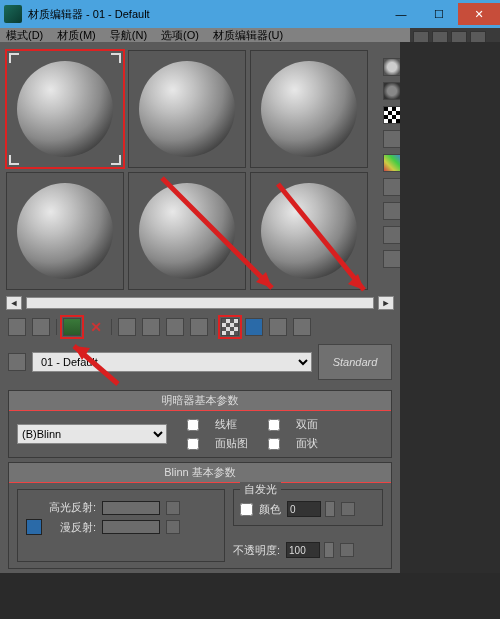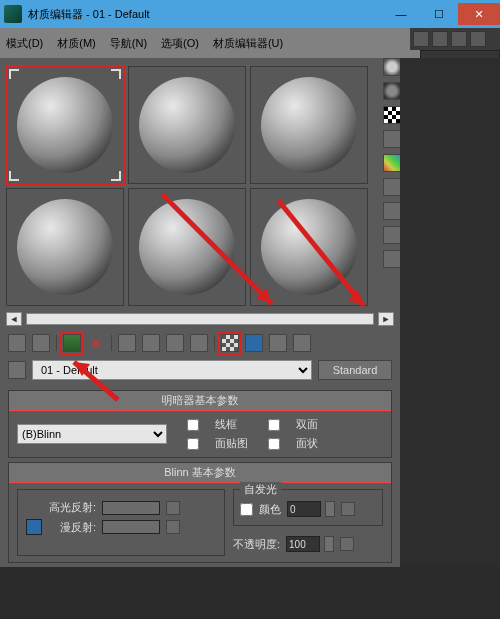--- a/index.html
+++ b/index.html
@@ -4,21 +4,21 @@
 <style>
 * { box-sizing: border-box; margin: 0; padding: 0; font-family: "Microsoft YaHei", sans-serif; font-size: 11px; }
 body { background: #2a2a2a; width: 500px; height: 619px; overflow: hidden; position: relative; }
 
 .titlebar { background: #4aa3df; height: 28px; display: flex; align-items: center; padding-left: 4px; }
 .titlebar .app-icon { width: 18px; height: 18px; background: linear-gradient(135deg,#1a6a5a,#0a3a30); border-radius: 2px; margin-right: 6px; }
 .titlebar .title { color: #000; flex: 1; }
 .titlebar .winbtn { width: 38px; height: 22px; display: flex; align-items: center; justify-content: center; color: #000; }
 .titlebar .close { background: #c74d3a; color: #fff; width: 42px; height: 22px; }
 
-.menubar { background: #818181; height: 30px; display: flex; align-items: center; padding: 0 6px; gap: 14px; color: #000; }
+.menubar { background: #818181; height: 14px; display: flex; align-items: center; padding: 0 6px; gap: 14px; color: #000; }
 
 .main { display: flex; }
 .left-col { width: 400px; background: #5a5a5a; }
 .right-back { flex: 1; background: #2d2d2d; position: relative; }
 
 .slots { display: flex; flex-wrap: wrap; padding: 8px 6px 4px 6px; gap: 4px; position: relative; }
 .slot { width: 118px; height: 118px; background: #585858; border: 1px solid #3a3a3a; display: flex; align-items: center; justify-content: center; position: relative; }
 .slot .sphere { width: 96px; height: 96px; border-radius: 50%; background: radial-gradient(circle at 35% 30%, #e8e8e8 0%, #bfbfbf 25%, #888 55%, #3e3e3e 80%, #1a1a1a 100%); }
 .slot.selected { outline: 2px solid #d22; outline-offset: -1px; }
 .slot .corner { position: absolute; width: 10px; height: 10px; border: 2px solid #ddd; }
@@ -37,42 +37,42 @@
 .toolbar { display: flex; align-items: center; padding: 6px 8px; gap: 6px; flex-wrap: wrap; }
 .toolbar .btn { width: 18px; height: 18px; background: #707070; border: 1px solid #444; }
 .toolbar .btn.hl { outline: 2px solid #d22; outline-offset: 1px; }
 .toolbar .btn.blue { background: #2a6aa8; }
 .toolbar .btn.x { background: transparent; border: none; color: #c33; font-weight: bold; font-size: 14px; display: flex; align-items: center; justify-content: center; }
 .toolbar .vsep { width: 1px; height: 16px; background: #444; }
 
 .namerow { display: flex; align-items: center; padding: 2px 8px 6px 8px; gap: 6px; }
 .namerow .pick { width: 18px; height: 18px; background: #707070; border: 1px solid #444; }
 .namerow select { flex: 1; height: 20px; background: #e6e6e6; border: 1px solid #888; font-size: 11px; padding: 0 4px; }
-.namerow .typebtn { width: 74px; height: 20px; background: #707070; border: 1px solid #444; color: #ddd; display: flex; align-items: center; justify-content: center; }
+.namerow .typebtn { width: 74px; height: 36px; background: #707070; border: 1px solid #444; color: #ddd; display: flex; align-items: center; justify-content: center; font-style: italic; }
 
 .rollout { border: 1px solid #3a3a3a; margin: 4px 8px; background: #5a5a5a; }
 .rollout-hdr { background: #737373; text-align: center; color: #ddd; padding: 2px 0; border-bottom: 1px solid #ef4444; }
 .rollout-body { padding: 6px 8px; color: #ddd; }
 
 .shader-row { display: flex; align-items: center; gap: 10px; }
 .shader-row select { width: 150px; height: 20px; background: #e6e6e6; border: 1px solid #888; color: #000; }
 .chkgrid { display: grid; grid-template-columns: auto auto; gap: 4px 20px; margin-left: 10px; }
 .chk { display: flex; align-items: center; gap: 16px; }
 .chk input { width: 12px; height: 12px; }
 
 .blinn-body { display: flex; gap: 8px; }
 .left-box { border: 1px solid #3a3a3a; padding: 6px 8px; flex: 1; }
 .row { display: flex; align-items: center; gap: 6px; margin: 4px 0; }
 .row .lbl { width: 48px; text-align: right; }
 .row .lock { width: 16px; height: 16px; background: #2a6aa8; border: 1px solid #222; }
 .row .swatch { width: 58px; height: 14px; background: #6c6c6c; border: 1px solid #222; }
 .row .swatch.blue { background: #2a4a7a; }
 
 .right-box { width: 150px; }
-.group { border: 1px solid #3a3a3a; padding: 4px 6px; margin-bottom: 10px; }
+.group { border: 1px solid #3a3a3a; padding: 4px 6px; margin-bottom: 16px; }
 .group .glabel { position: relative; top: -12px; background: #5a5a5a; padding: 0 4px; display: inline-block; }
 .spin { display: flex; align-items: center; gap: 4px; }
 .spin input { width: 34px; height: 16px; background: #333; border: 1px solid #222; color: #ddd; font-size: 10px; text-align: left; padding: 0 2px; }
 .spin .ar { width: 10px; height: 16px; background: #707070; border: 1px solid #444; font-size: 8px; display: flex; flex-direction: column; }
 
 .arrow-red { position: absolute; pointer-events: none; }
 
 .bg-panel { position: absolute; right: 0; top: 50px; width: 80px; height: 320px; background: repeating-linear-gradient(0deg,#353535 0 18px,#3b3b3b 18px 19px), repeating-linear-gradient(90deg,transparent 0 18px,#444 18px 19px); border: 1px solid #222; }
 .bg-toolbar { position: absolute; top: 28px; right: 0; height: 22px; width: 90px; background: #3a3a3a; display: flex; align-items: center; gap: 3px; padding: 0 3px; }
 .bg-toolbar .i { width: 16px; height: 16px; background: #5a5a5a; border: 1px solid #333; }

